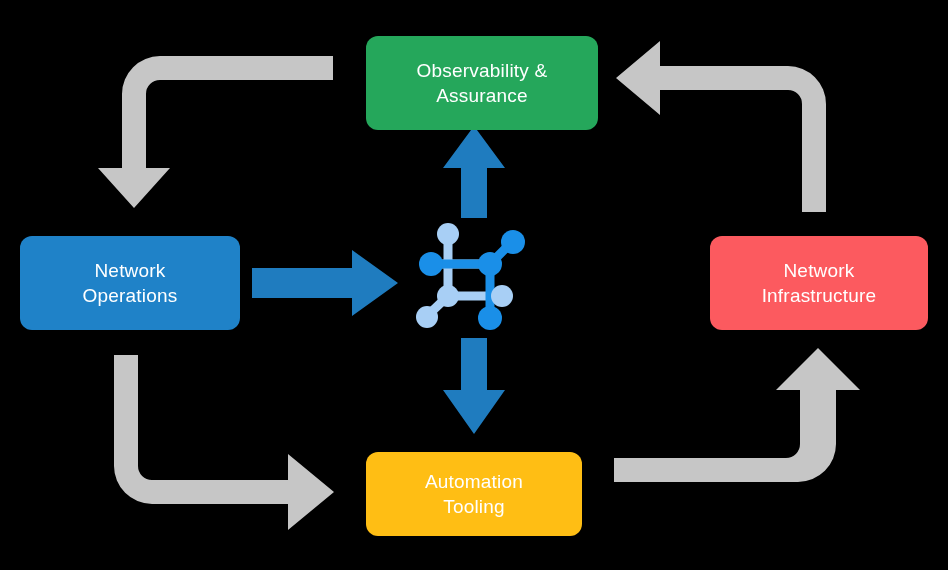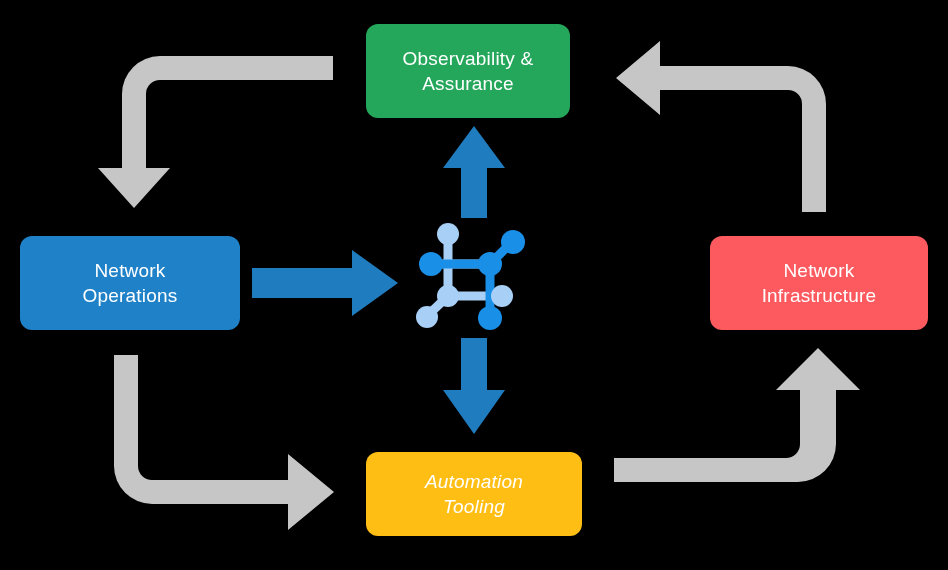--- a/index.html
+++ b/index.html
@@ -27,22 +27,22 @@
     line-height: 1.32;
     font-weight: 400;
     letter-spacing: 0.2px;
     box-sizing: border-box;
     padding: 6px 10px;
     white-space: pre-line;
     z-index: 5;
   }
   #box-observability {
     left: 366px;
-    top: 24px;
-    width: 204px;
+    top: 36px;
+    width: 232px;
     height: 94px;
   }
   #box-network-operations {
     left: 20px;
     top: 236px;
     width: 220px;
     height: 94px;
   }
   #box-network-infrastructure {
     left: 710px;
@@ -135,18 +135,18 @@
   <div class="node-box" id="box-network-operations" style="background:#1F82C8;">
     <span>Network
 Operations</span>
   </div>
 
   <div class="node-box" id="box-network-infrastructure" style="background:#FC5A5F;">
     <span>Network
 Infrastructure</span>
   </div>
 
-  <div class="node-box" id="box-automation-tooling" style="background:#FFBE14;font-style:italic;">
+  <div class="node-box" id="box-automation-tooling" style="background:#FFBE14;">
     <span>Automation
 Tooling</span>
   </div>
 
 </div>
 
 </body></html>

